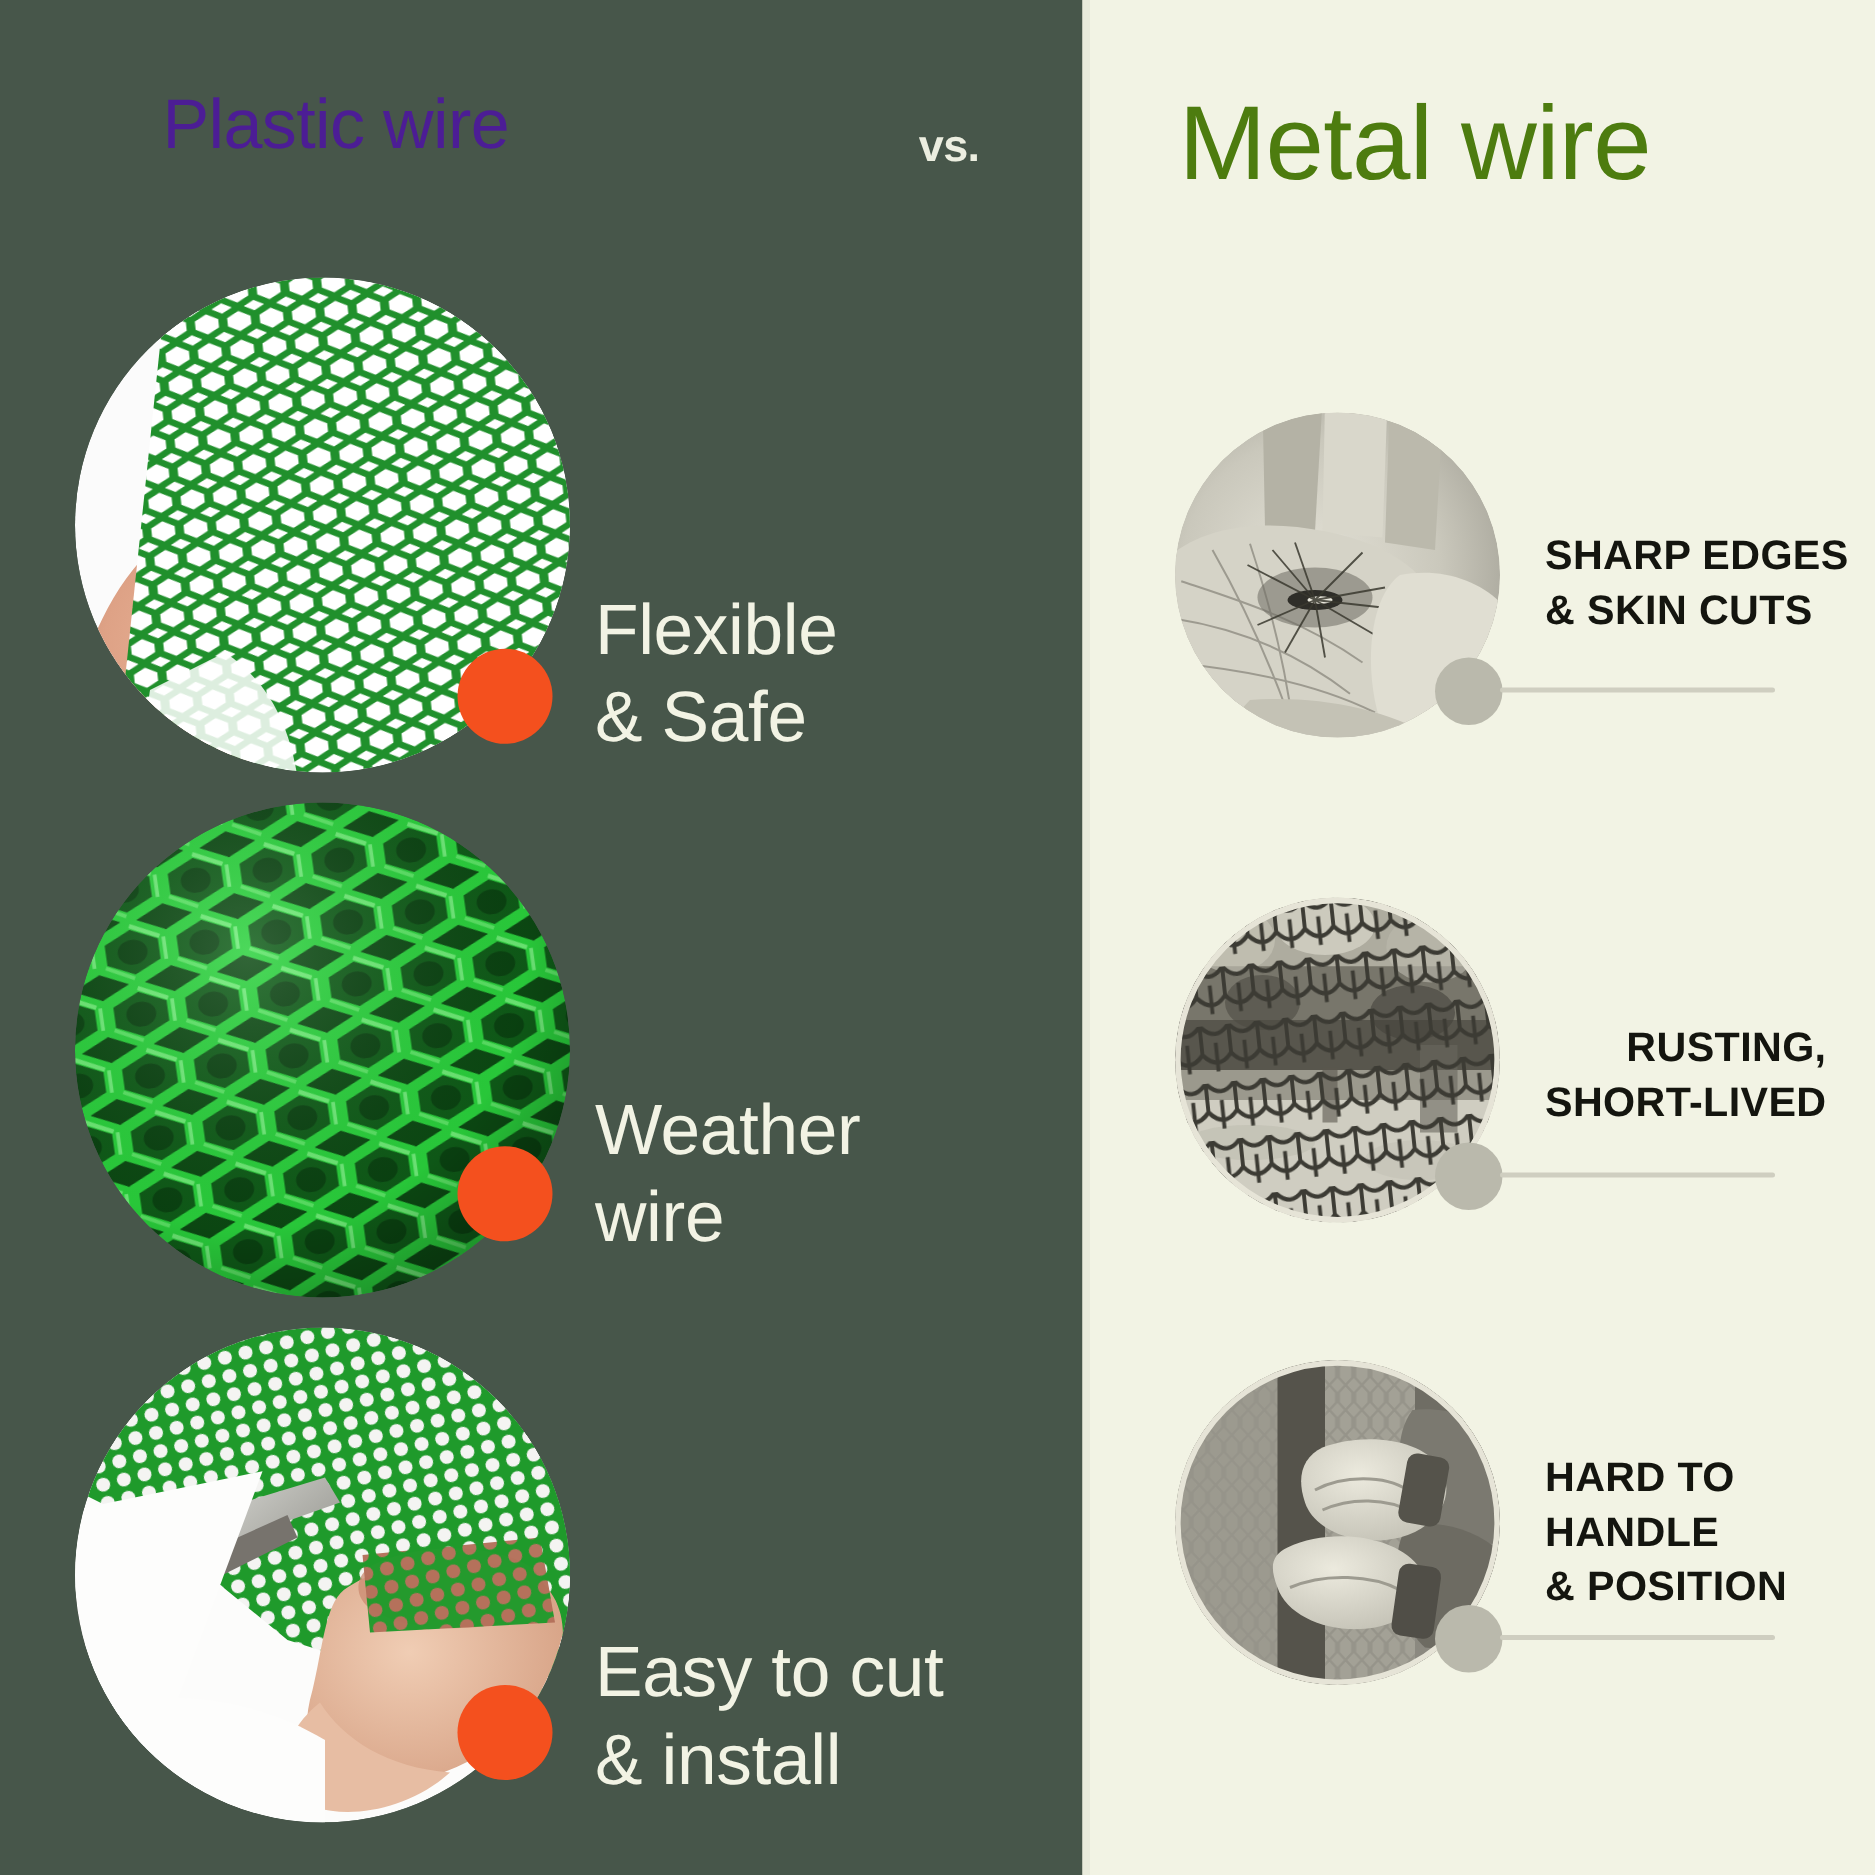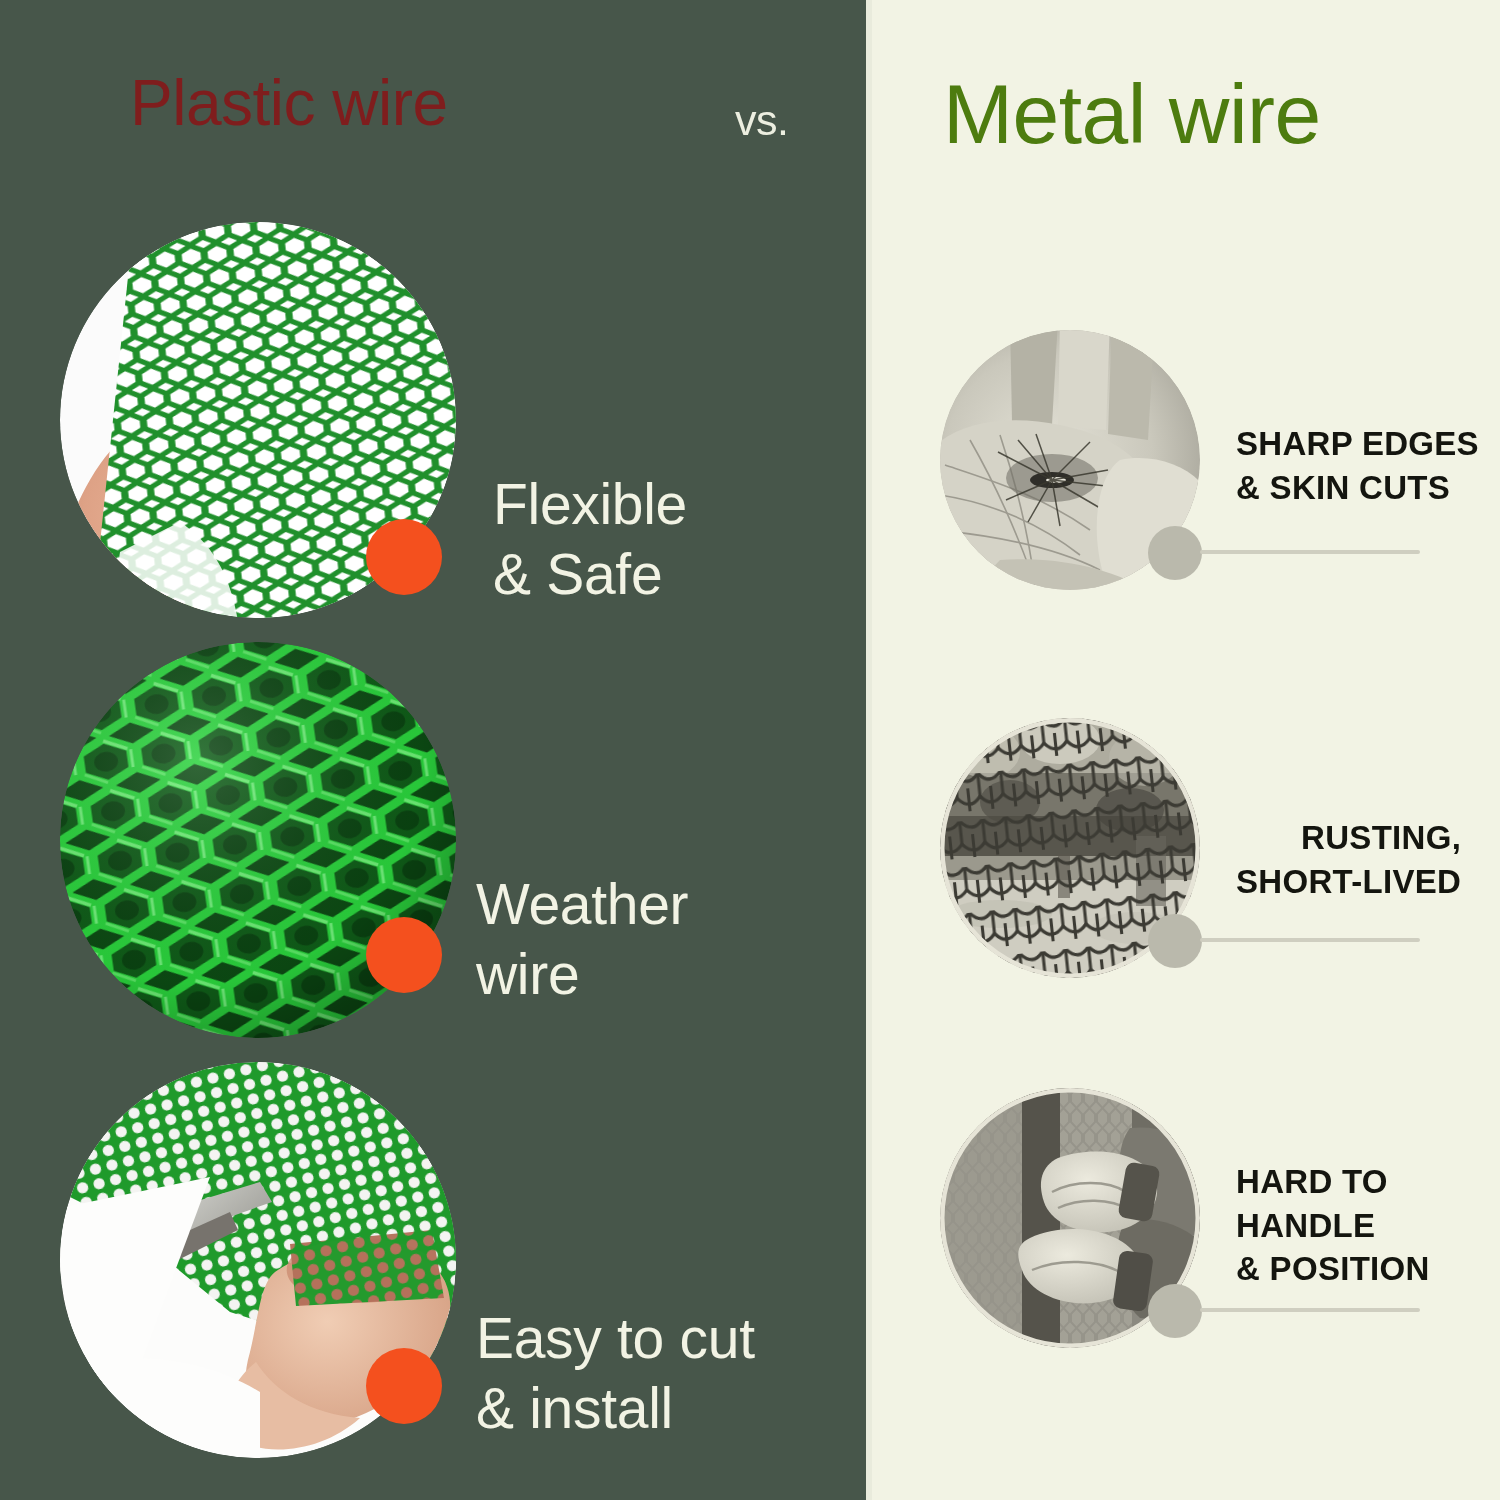--- a/index.html
+++ b/index.html
@@ -21,22 +21,22 @@
   #divider     { position: absolute; left: 866px; top: 0; width: 6px; height: 1500px;
                  background: #e9ebdc; }
 
   
   .title {
     position: absolute;
     font-weight: 400;
     letter-spacing: -0.5px;
     white-space: nowrap;
   }
-  #title-left   { left: 130px; top: 66px; font-size: 64px; color: #7f1d1d; }
-  #title-vs     { left: 735px; top: 96px; font-size: 43px; color: #eceee0; font-weight: 400; }
+  #title-left   { left: 130px; top: 66px; font-size: 56px; color: #4c1d95; }
+  #title-vs     { left: 735px; top: 96px; font-size: 36px; color: #eceee0; font-weight: 700; }
   #title-right  { left: 943px; top: 66px; font-size: 84px; color: #4d7c0f; }
 
   
   .feat-left { position: absolute; left: 0; width: 866px; }
   #feat-l-0 { top: 222px; }
   #feat-l-1 { top: 642px; }
   #feat-l-2 { top: 1062px; }
 
   .photo-circle {
     position: absolute;
@@ -58,21 +58,21 @@
   .label-left {
     position: absolute;
     left: 476px;
     color: #f2f3e4;
     font-size: 57px;
     line-height: 1.22;
     font-weight: 400;
     letter-spacing: -0.3px;
     white-space: pre-line;
   }
-  #feat-l-0 .label-left { top: 248px; margin-left: 17px; }
+  #feat-l-0 .label-left { top: 248px; }
   #feat-l-1 .label-left { top: 228px; }
   #feat-l-2 .label-left { top: 242px; }
 
   
   .feat-right { position: absolute; left: 872px; width: 628px; }
   #feat-r-0 { top: 330px; }
   #feat-r-1 { top: 718px; }
   #feat-r-2 { top: 1088px; }
 
   .feat-right .photo-circle { left: 68px; top: 0; width: 260px; height: 260px; }

